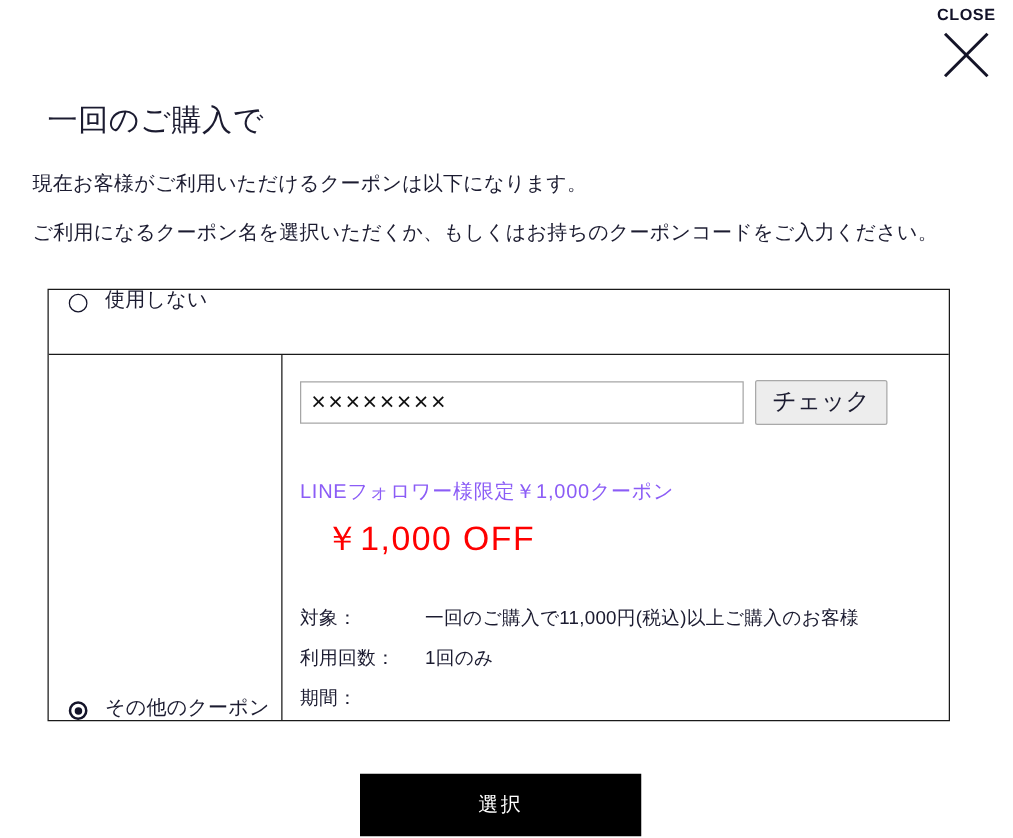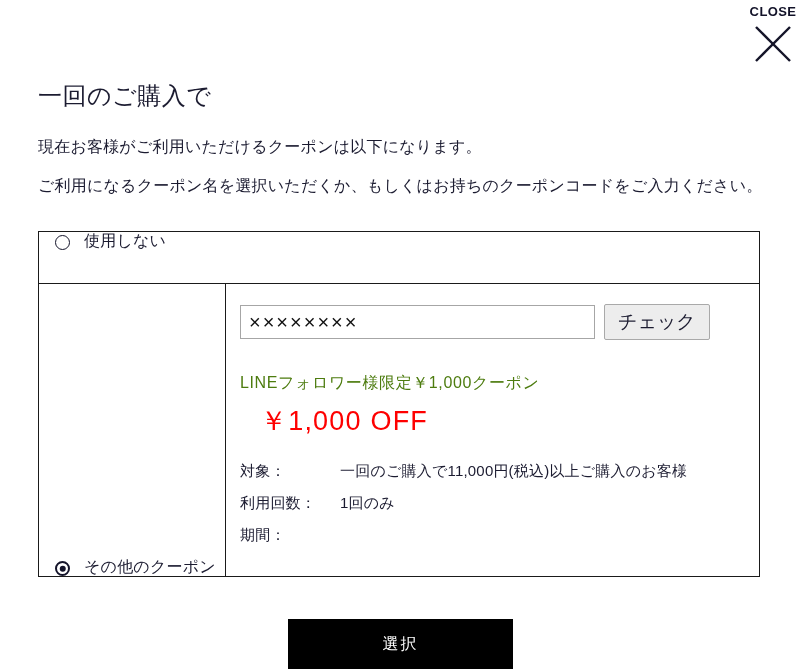--- a/index.html
+++ b/index.html
@@ -45,21 +45,21 @@
     position: absolute;
     left: 38px;
     top: 80px;
     font-size: 24px;
     font-weight: 400;
     letter-spacing: 0.5px;
     color: #1b1b30;
   }
   .lead {
     position: absolute;
-    left: 38px;
+    left: 26px;
     font-size: 16px;
     letter-spacing: 0.2px;
     color: #1b1b30;
     white-space: nowrap;
   }
   .lead-1 { top: 137px; }
   .lead-2 { top: 168px; margin-top: 8px; }
 
   
   .coupon-table {
@@ -170,34 +170,34 @@
     border-radius: 2px;
     font-family: "Liberation Sans", "DejaVu Sans", sans-serif;
     font-size: 19px;
     color: #1b1b30;
     cursor: pointer;
     line-height: 34px;
   }
 
   
   .coupon-name {
-    margin-top: 33px;
+    margin-top: 43px;
     font-size: 16px;
     letter-spacing: 0.6px;
-    color: #4d7c0f;
+    color: #8b5cf6;
   }
   .coupon-amount {
     margin-top: 9px;
     font-size: 27px;
     letter-spacing: 1.2px;
     color: #fe0000;
     margin-left: 20px;
   }
   .spec-list {
-    margin-top: 23px;
+    margin-top: 36px;
   }
   .spec-row {
     display: flex;
     align-items: baseline;
     margin-bottom: 13px;
     font-size: 15px;
     color: #1b1b30;
   }
   .spec-key {
     width: 100px;

